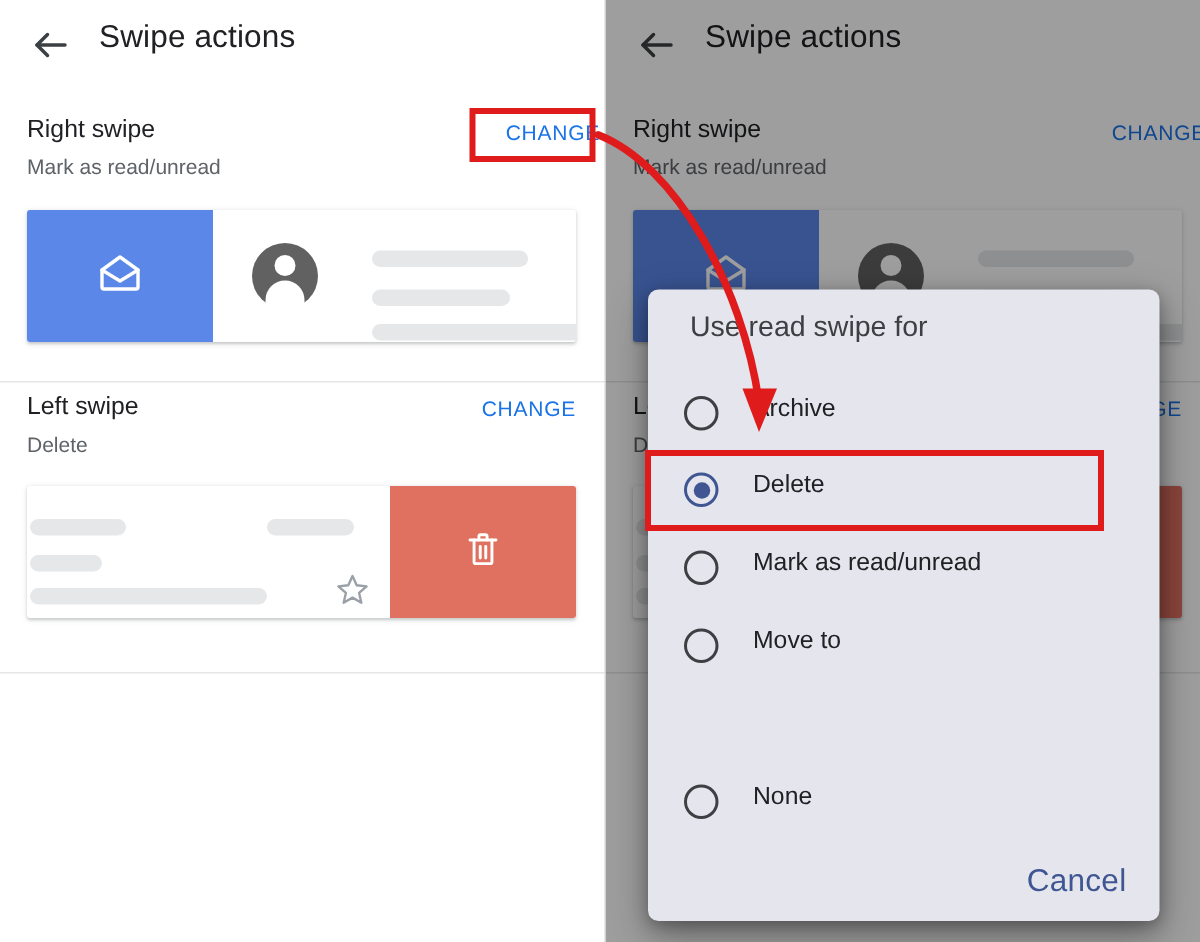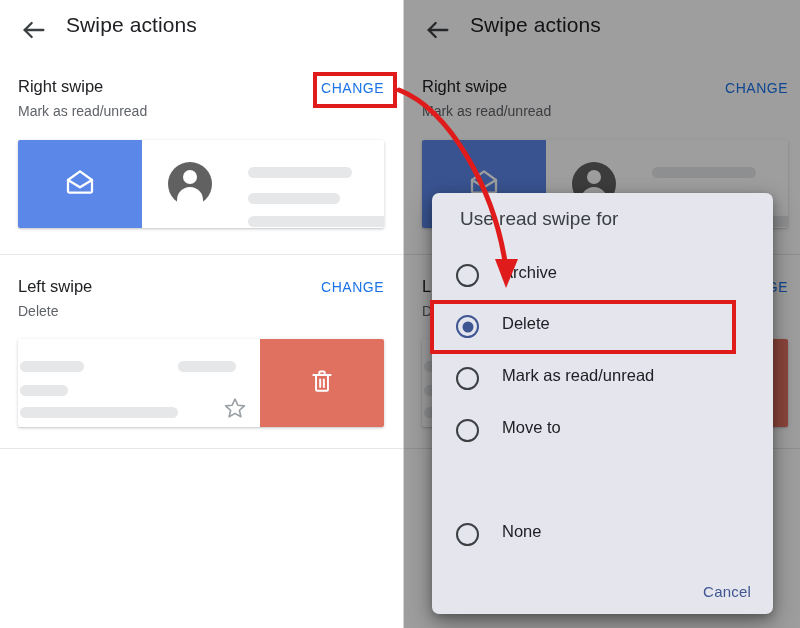--- a/index.html
+++ b/index.html
@@ -30,22 +30,22 @@
     position:absolute;left:20px;top:16px;width:28px;height:28px;
     color:#3c4043;
   }
   .appbar-title{
     position:absolute;left:66px;top:13px;
     font-size:21px;color:#202124;letter-spacing:.1px;
   }
 
   
   .section{position:absolute;left:0;width:404px;}
-  .sec-right{top:62px;height:192px;}
-  .sec-left{top:255px;height:193px;}
+  .sec-right{top:62px;height:192px;padding-left:16px;}
+  .sec-left{top:240px;height:193px;}
 
   .row-title{
     position:absolute;left:18px;
     font-size:16.5px;color:#202124;
   }
   .row-sub{
     position:absolute;left:18px;
     font-size:14px;color:#5f6368;
   }
   .change-link{
@@ -108,21 +108,21 @@
     content:"";position:absolute;left:50%;top:50%;
     transform:translate(-50%,-50%);
     width:11px;height:11px;border-radius:50%;background:#3f5693;
   }
   .opt-label{
     position:absolute;left:70px;top:11px;
     font-size:16.5px;color:#202124;
   }
   .cancel-btn{
     position:absolute;right:22px;bottom:14px;
-    font-size:15px;color:#3f5693;font-weight:500;letter-spacing:.2px;
+    font-size:21px;color:#3f5693;font-weight:500;letter-spacing:.2px;
   }
 
   
   .anno-box{position:absolute;border:4px solid #e01b1b;box-sizing:border-box;}
   #anno-change{left:313px;top:72px;width:84px;height:36px;}
   #anno-delete{left:430px;top:300px;width:306px;height:54px;}
   #anno-arrow{position:absolute;left:0;top:0;width:800px;height:628px;pointer-events:none;}
 
   .panel-seam{position:absolute;left:403px;top:0;width:1px;height:628px;background:#d2d2d2;}
 </style>

